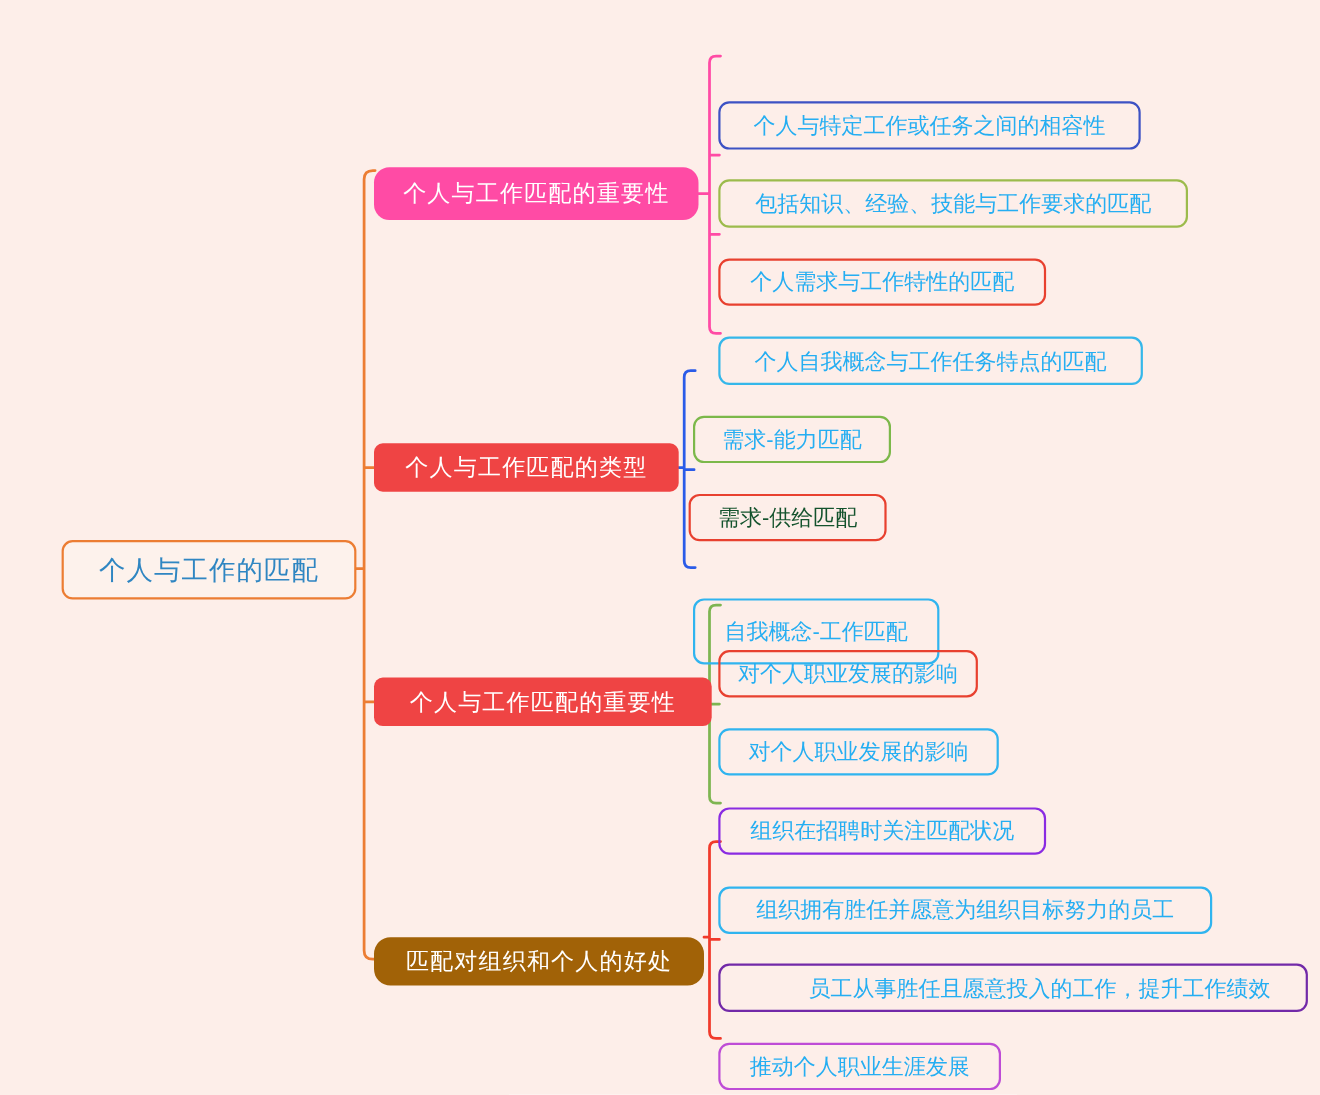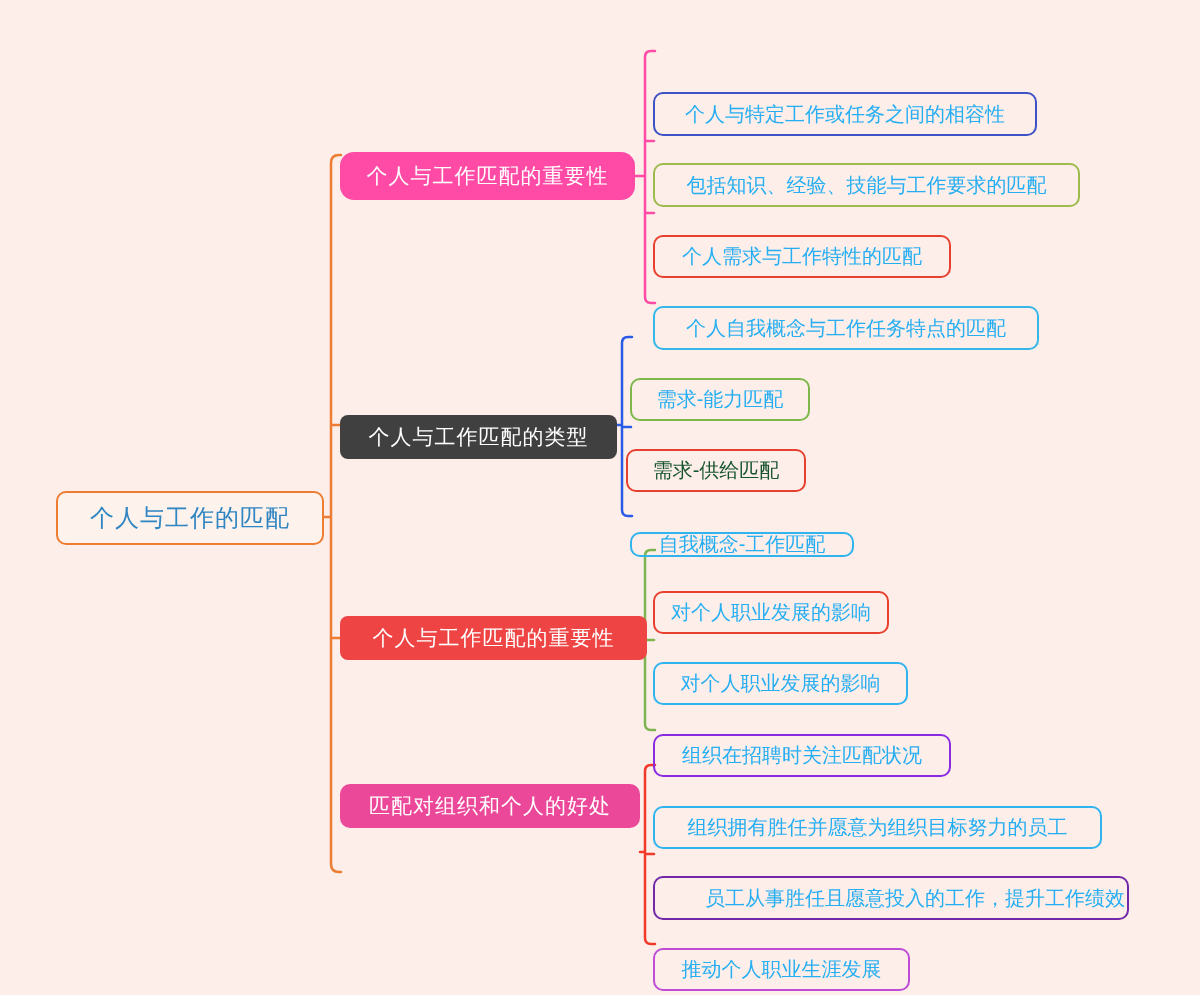--- a/index.html
+++ b/index.html
@@ -35,28 +35,28 @@
   </svg>
 
   <div class="node root" style="left: 56px; top: 491px; width: 268px; height: 54px; border-color: rgb(236, 125, 51); color: rgb(47, 134, 194); background: rgb(253, 242, 236);">个人与工作的匹配</div>
 
   <div class="node branch r14" style="left: 340px; top: 152px; width: 295px; height: 48px; background: rgb(255, 75, 165); color: rgb(255, 255, 255);">个人与工作匹配的重要性</div>
   <div class="node child" style="left: 653px; top: 48px; width: 384px; height: 44px; border-color: rgb(61, 82, 196); color: rgb(37, 174, 242);">个人与特定工作或任务之间的相容性</div>
   <div class="node child" style="left: 653px; top: 119px; width: 427px; height: 44px; border-color: rgb(156, 187, 76); color: rgb(37, 174, 242);">包括知识、经验、技能与工作要求的匹配</div>
   <div class="node child" style="left: 653px; top: 191px; width: 298px; height: 43px; border-color: rgb(232, 64, 47); color: rgb(37, 174, 242);">个人需求与工作特性的匹配</div>
   <div class="node child" style="left: 653px; top: 262px; width: 386px; height: 44px; border-color: rgb(53, 183, 234); color: rgb(37, 174, 242); text-align: right;">个人自我概念与工作任务特点的匹配</div>
 
-  <div class="node branch r8" style="left: 340px; top: 415px; width: 277px; height: 44px; background: #404040; color: rgb(255, 255, 255);">个人与工作匹配的类型</div>
+  <div class="node branch r8" style="left: 340px; top: 403px; width: 277px; height: 44px; background: #ef4444; color: rgb(255, 255, 255);">个人与工作匹配的类型</div>
   <div class="node child" style="left: 630px; top: 334px; width: 180px; height: 43px; border-color: rgb(124, 184, 74); color: rgb(37, 174, 242);">需求-能力匹配</div>
   <div class="node child" style="left: 626px; top: 405px; width: 180px; height: 43px; border-color: rgb(232, 64, 47); color: #14532d;">需求-供给匹配</div>
-  <div class="node child" style="left: 630px; top: 488px; width: 224px; height: 25px; border-color: rgb(48, 180, 239); color: rgb(37, 174, 242);">自我概念-工作匹配</div>
+  <div class="node child" style="left: 630px; top: 500px; width: 224px; height: 60px; border-color: rgb(48, 180, 239); color: rgb(37, 174, 242);">自我概念-工作匹配</div>
 
   <div class="node branch r8" style="left: 340px; top: 616px; width: 307px; height: 44px; background: #ef4444; color: rgb(255, 255, 255);">个人与工作匹配的重要性</div>
   <div class="node child" style="left: 653px; top: 547px; width: 236px; height: 43px; border-color: rgb(232, 64, 47); color: rgb(37, 174, 242);">对个人职业发展的影响</div>
   <div class="node child" style="left: 653px; top: 618px; width: 255px; height: 43px; border-color: rgb(48, 180, 239); color: rgb(37, 174, 242);">对个人职业发展的影响</div>
   <div class="node child" style="left: 653px; top: 690px; width: 298px; height: 43px; border-color: rgb(138, 43, 226); color: rgb(37, 174, 242);">组织在招聘时关注匹配状况</div>
 
-  <div class="node branch r10" style="left: 340px; top: 784px; width: 300px; height: 44px; background: #ec4899; color: rgb(255, 255, 255);">匹配对组织和个人的好处</div>
+  <div class="node branch r10" style="left: 340px; top: 852px; width: 300px; height: 44px; background: #a16207; color: rgb(255, 255, 255); border-radius: 15px;">匹配对组织和个人的好处</div>
   <div class="node child" style="left: 653px; top: 762px; width: 449px; height: 43px; border-color: rgb(48, 180, 239); color: rgb(37, 174, 242);">组织拥有胜任并愿意为组织目标努力的员工</div>
-  <div class="node child" style="left: 653px; top: 832px; width: 476px; height: 44px; border-color: rgb(114, 41, 168); color: rgb(37, 174, 242); padding-left: 48px;">员工从事胜任且愿意投入的工作，提升工作绩效</div>
+  <div class="node child" style="left: 653px; top: 832px; width: 536px; height: 44px; border-color: rgb(114, 41, 168); color: rgb(37, 174, 242); padding-left: 48px;">员工从事胜任且愿意投入的工作，提升工作绩效</div>
   <div class="node child" style="left: 653px; top: 904px; width: 257px; height: 43px; border-color: rgb(190, 76, 214); color: rgb(37, 174, 242);">推动个人职业生涯发展</div>
 
 </div>
 
 </body></html>

